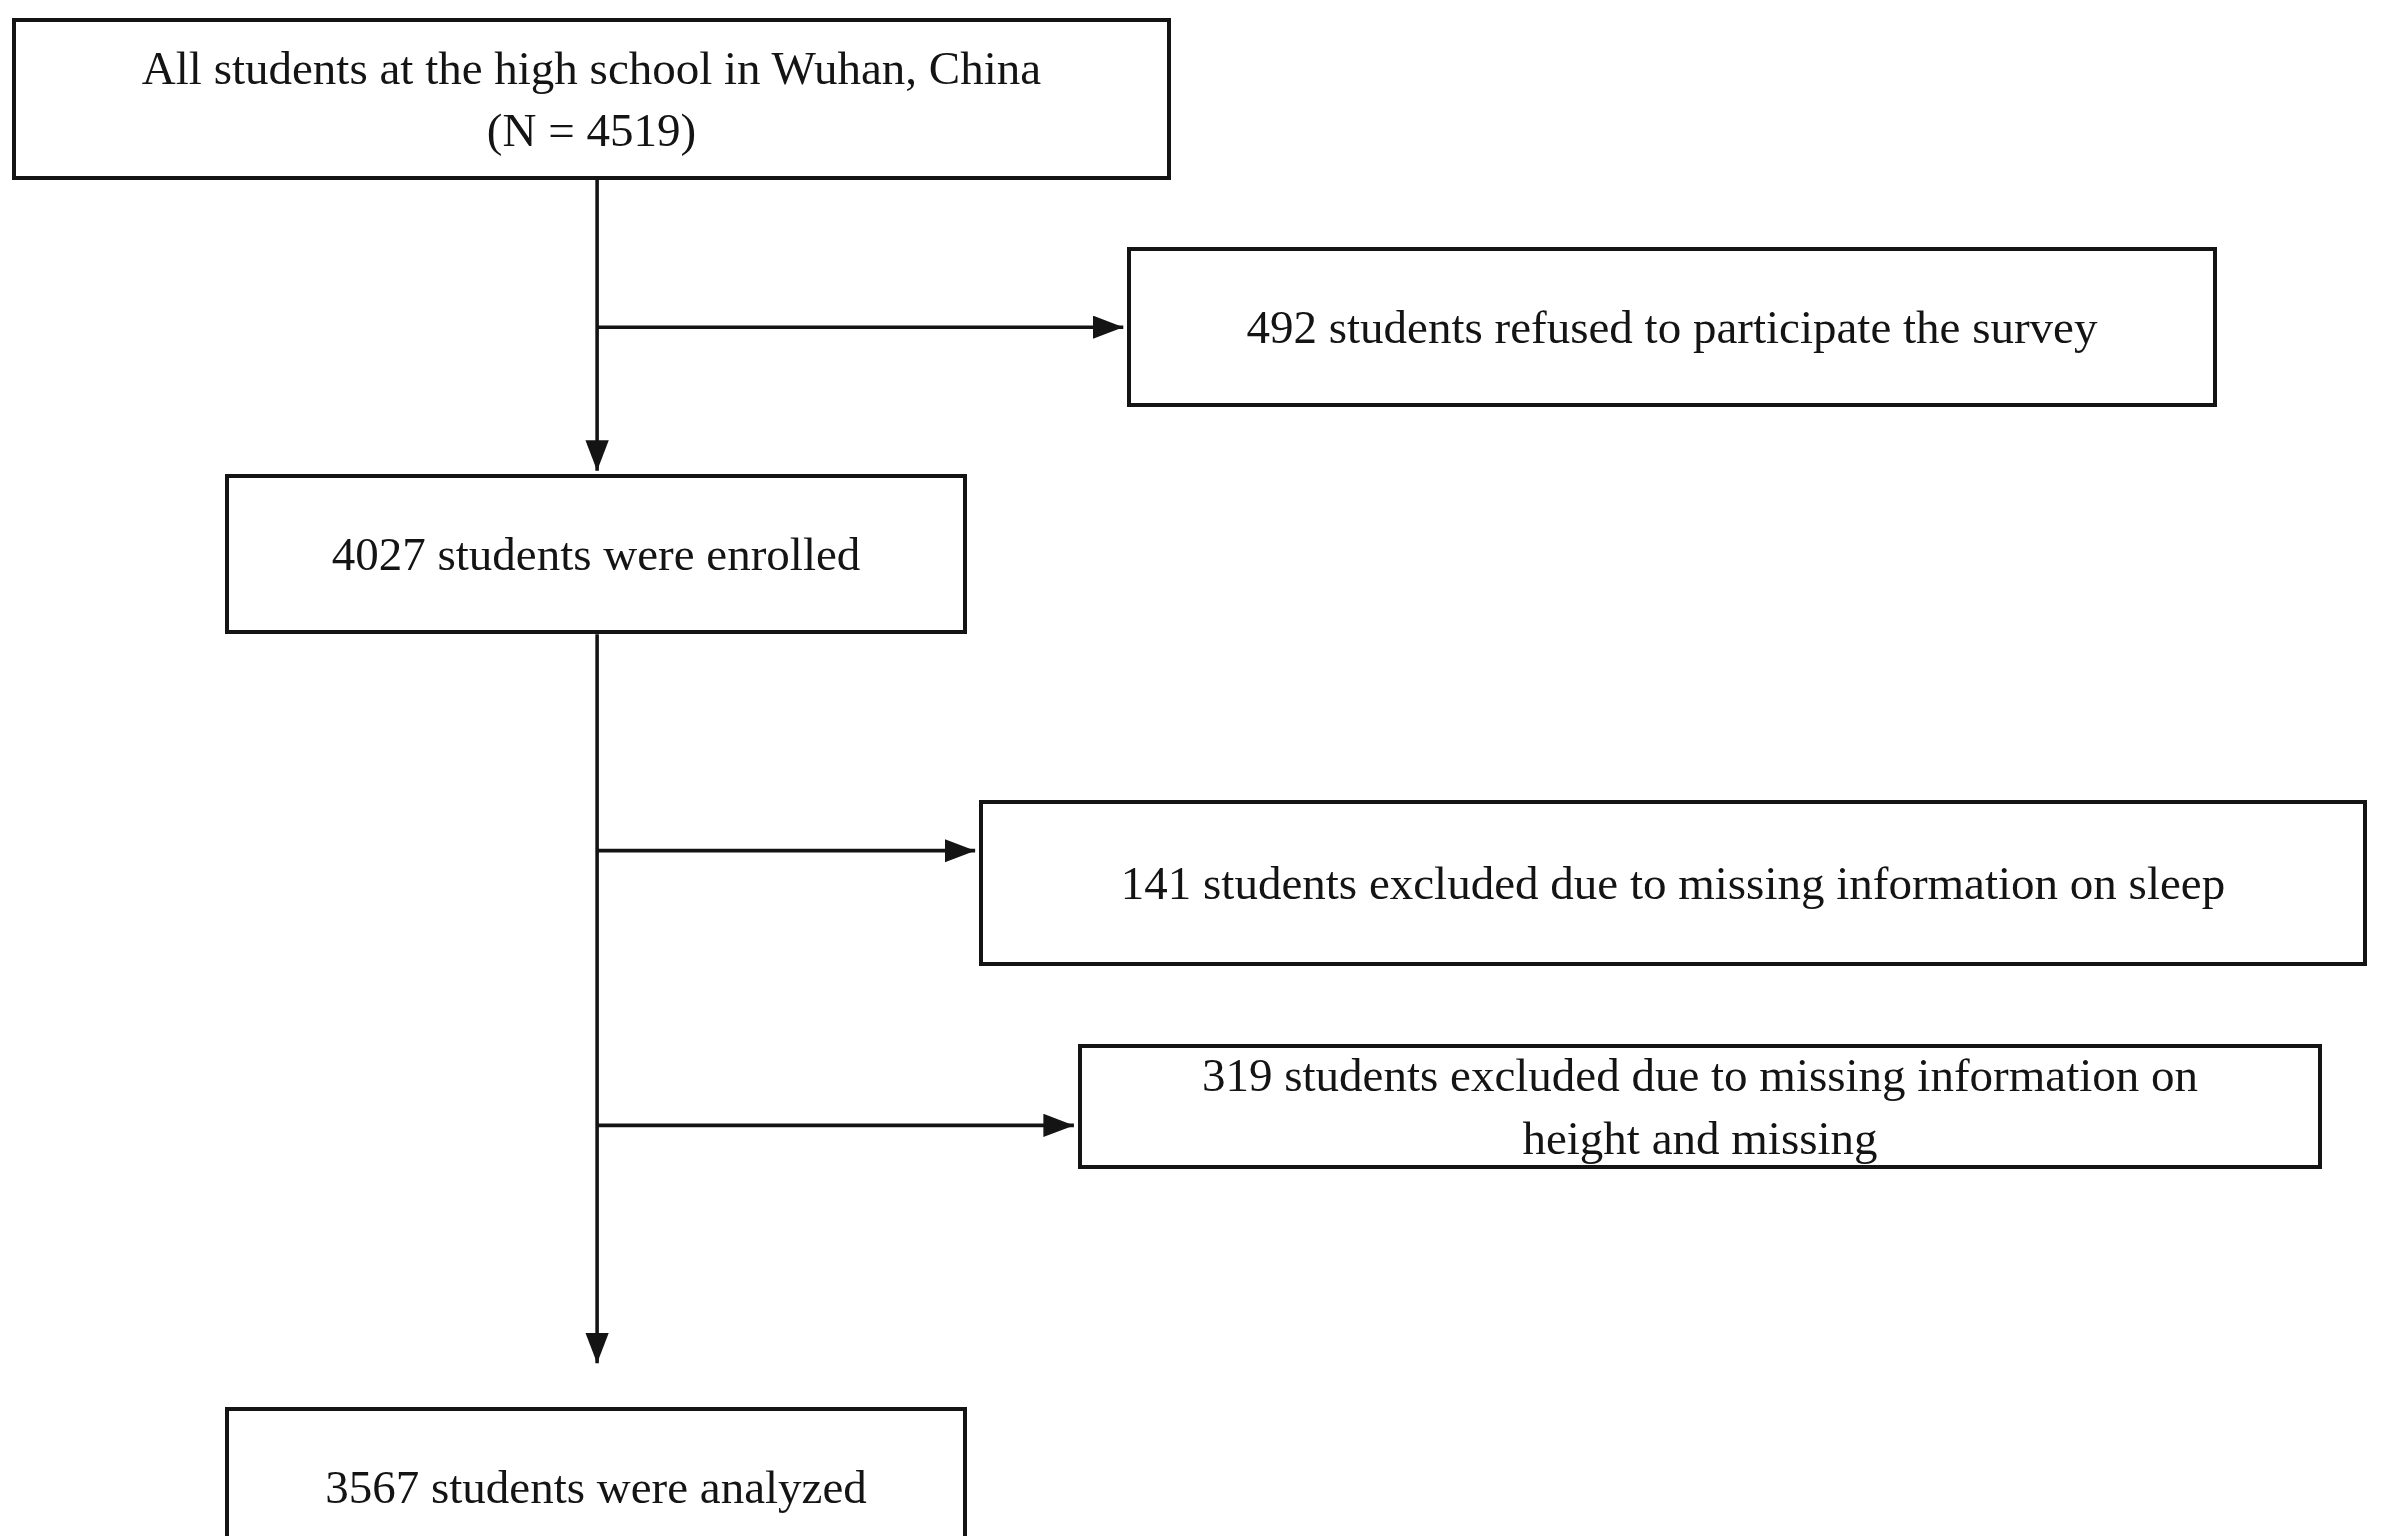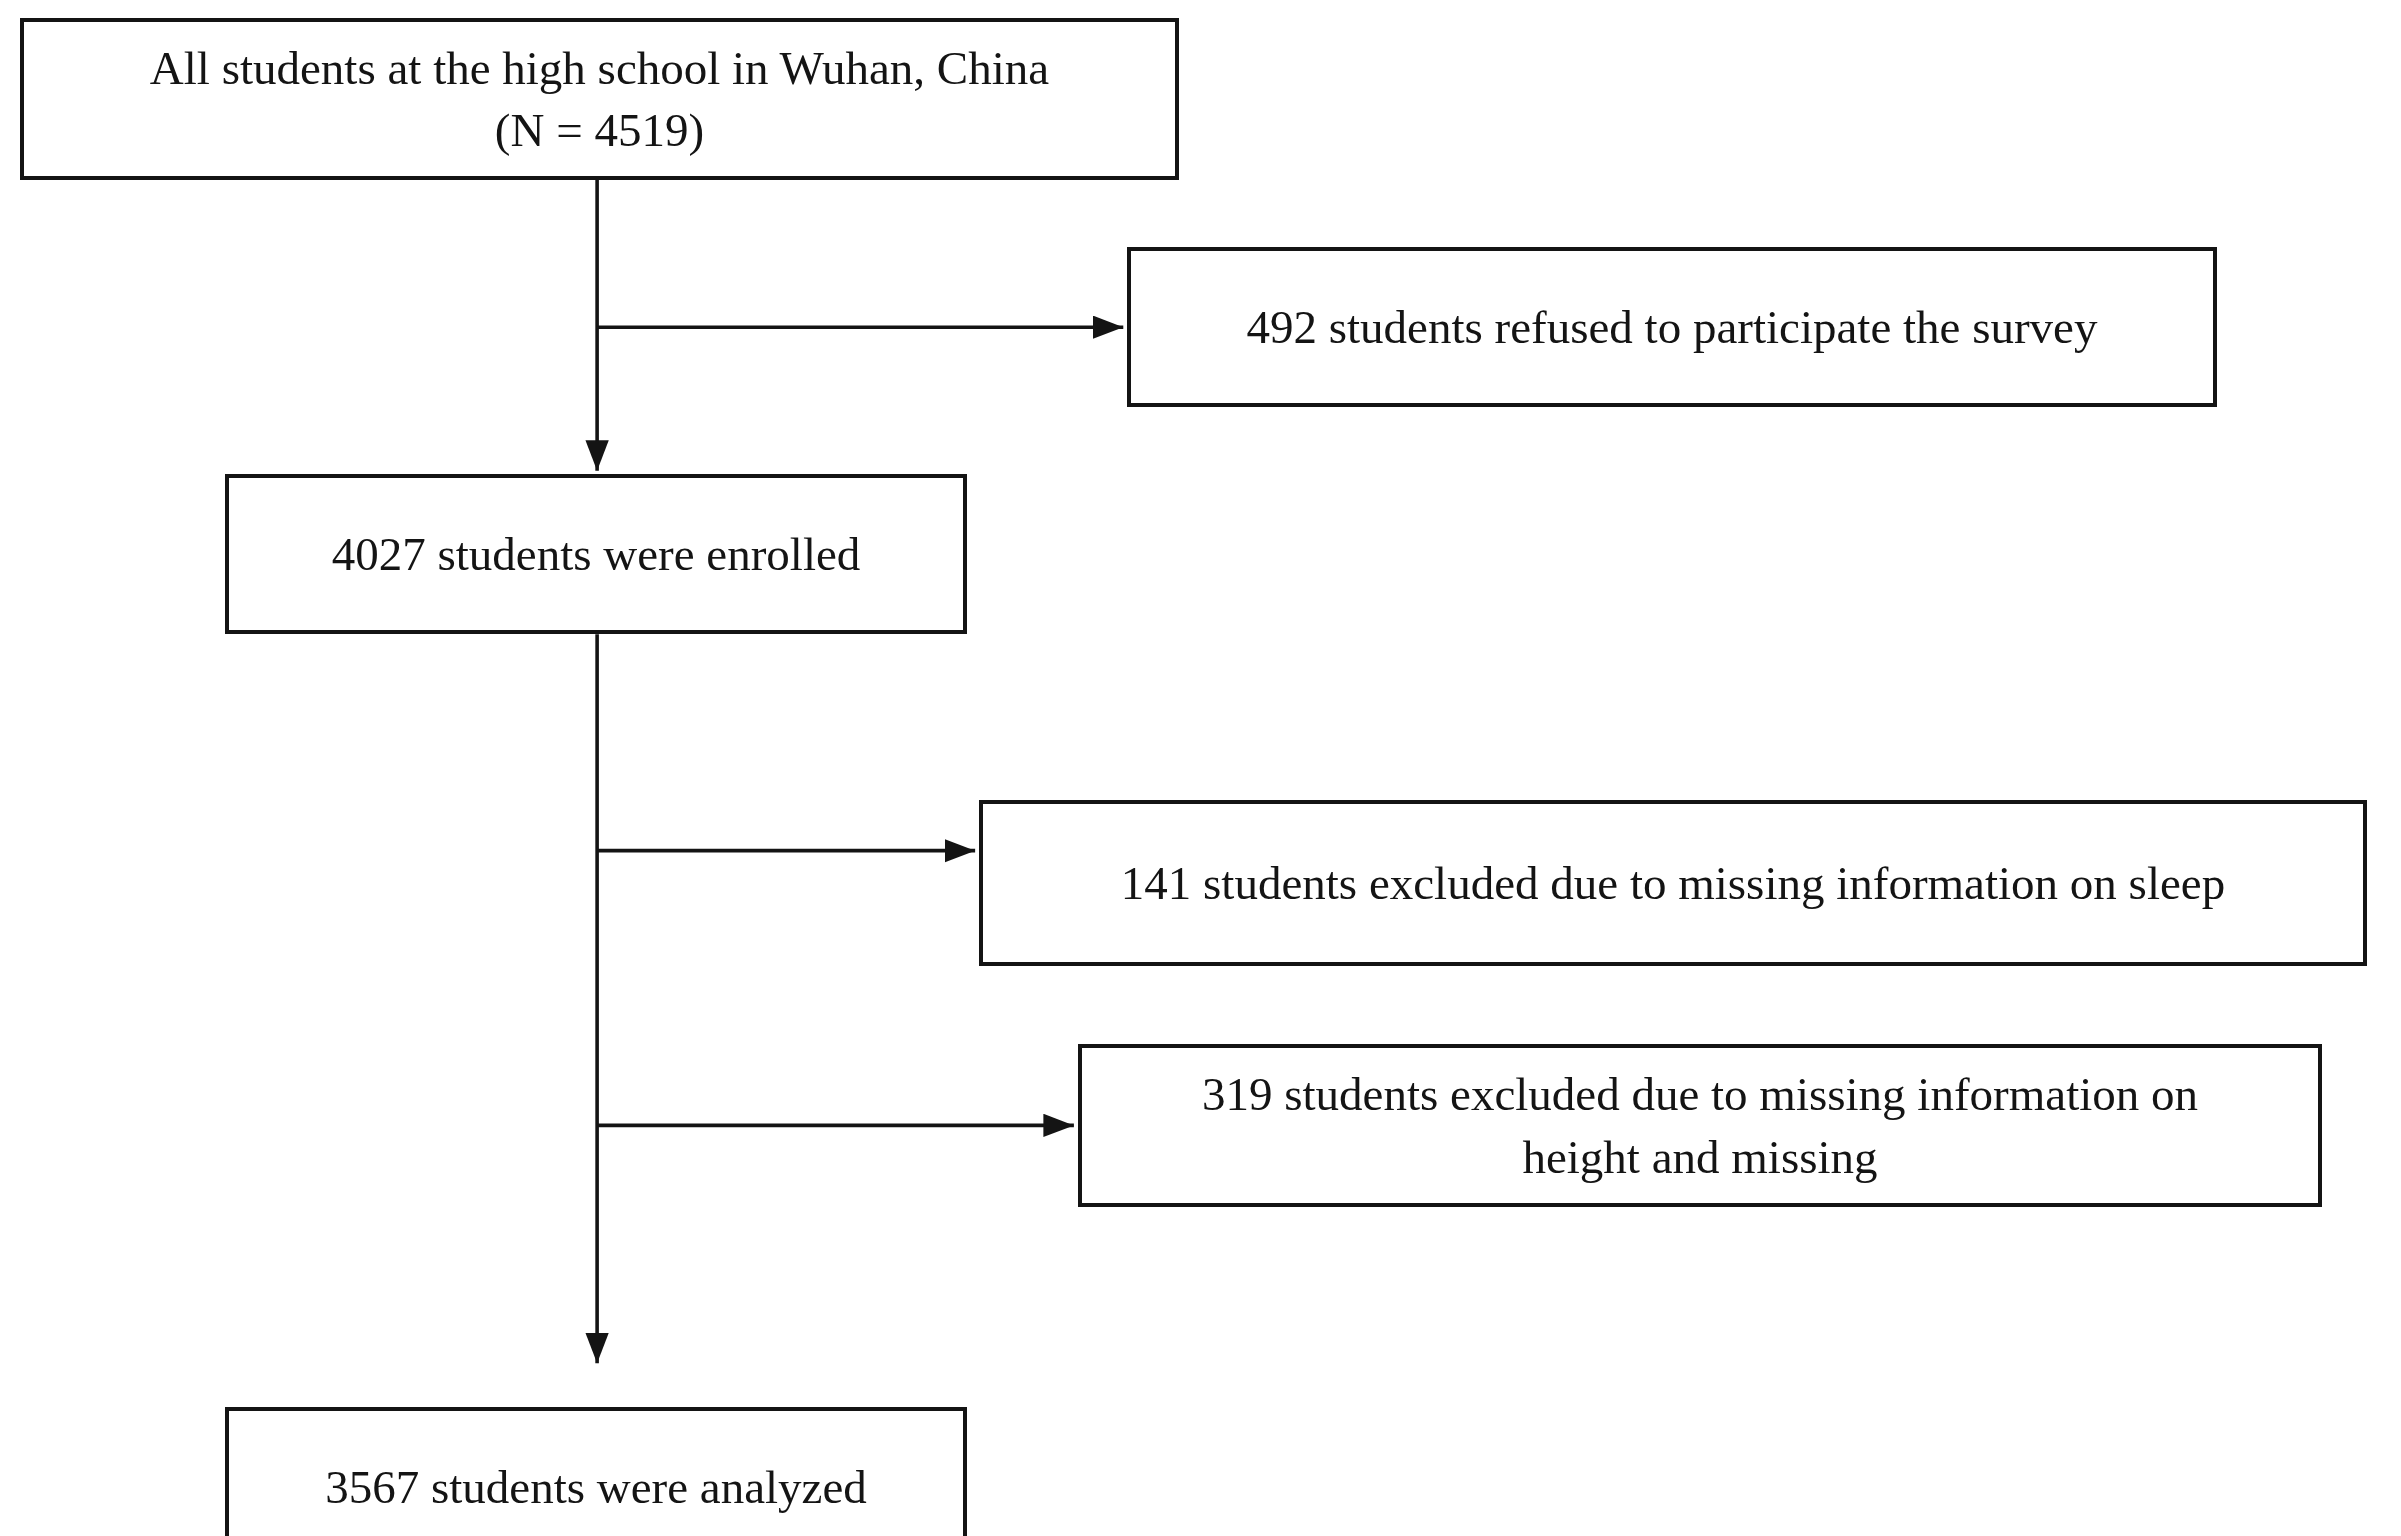--- a/index.html
+++ b/index.html
@@ -36,25 +36,25 @@
     flex-direction: column;
     justify-content: center;
     align-items: center;
     text-align: center;
     font-size: 47px;
     line-height: 1.33;
     padding: 5.4px 18px;
   }
   .bl { display: block; }
 
-  .box-population { left: 20px;   top: 18px;   width: 1159px; height: 162px; }
+  .box-population { left: 12px;   top: 18px;   width: 1159px; height: 162px; }
   .box-refused    { left: 1127px; top: 247px;  width: 1090px; height: 160px; }
   .box-enrolled   { left: 225px;  top: 474px;  width: 742px;  height: 160px; }
   .box-excl-sleep { left: 979px; top: 800px;  width: 1388px; height: 166px; }
-  .box-excl-hw    { left: 1078px; top: 1044px; width: 1244px; height: 163px; }
+  .box-excl-hw    { left: 1078px; top: 1044px; width: 1244px; height: 125px; }
   .box-analyzed   { left: 225px;  top: 1367px; width: 742px;  height: 160px; margin-top: 40px; }
 </style>
 </head>
 <body>
 
 <div class="canvas">
 
   <svg class="connectors" viewBox="0 0 2674 1711" xmlns="http://www.w3.org/2000/svg">
     <defs>
       <marker id="arrow" markerUnits="userSpaceOnUse" markerWidth="36" markerHeight="28" refX="34" refY="13" orient="auto">

